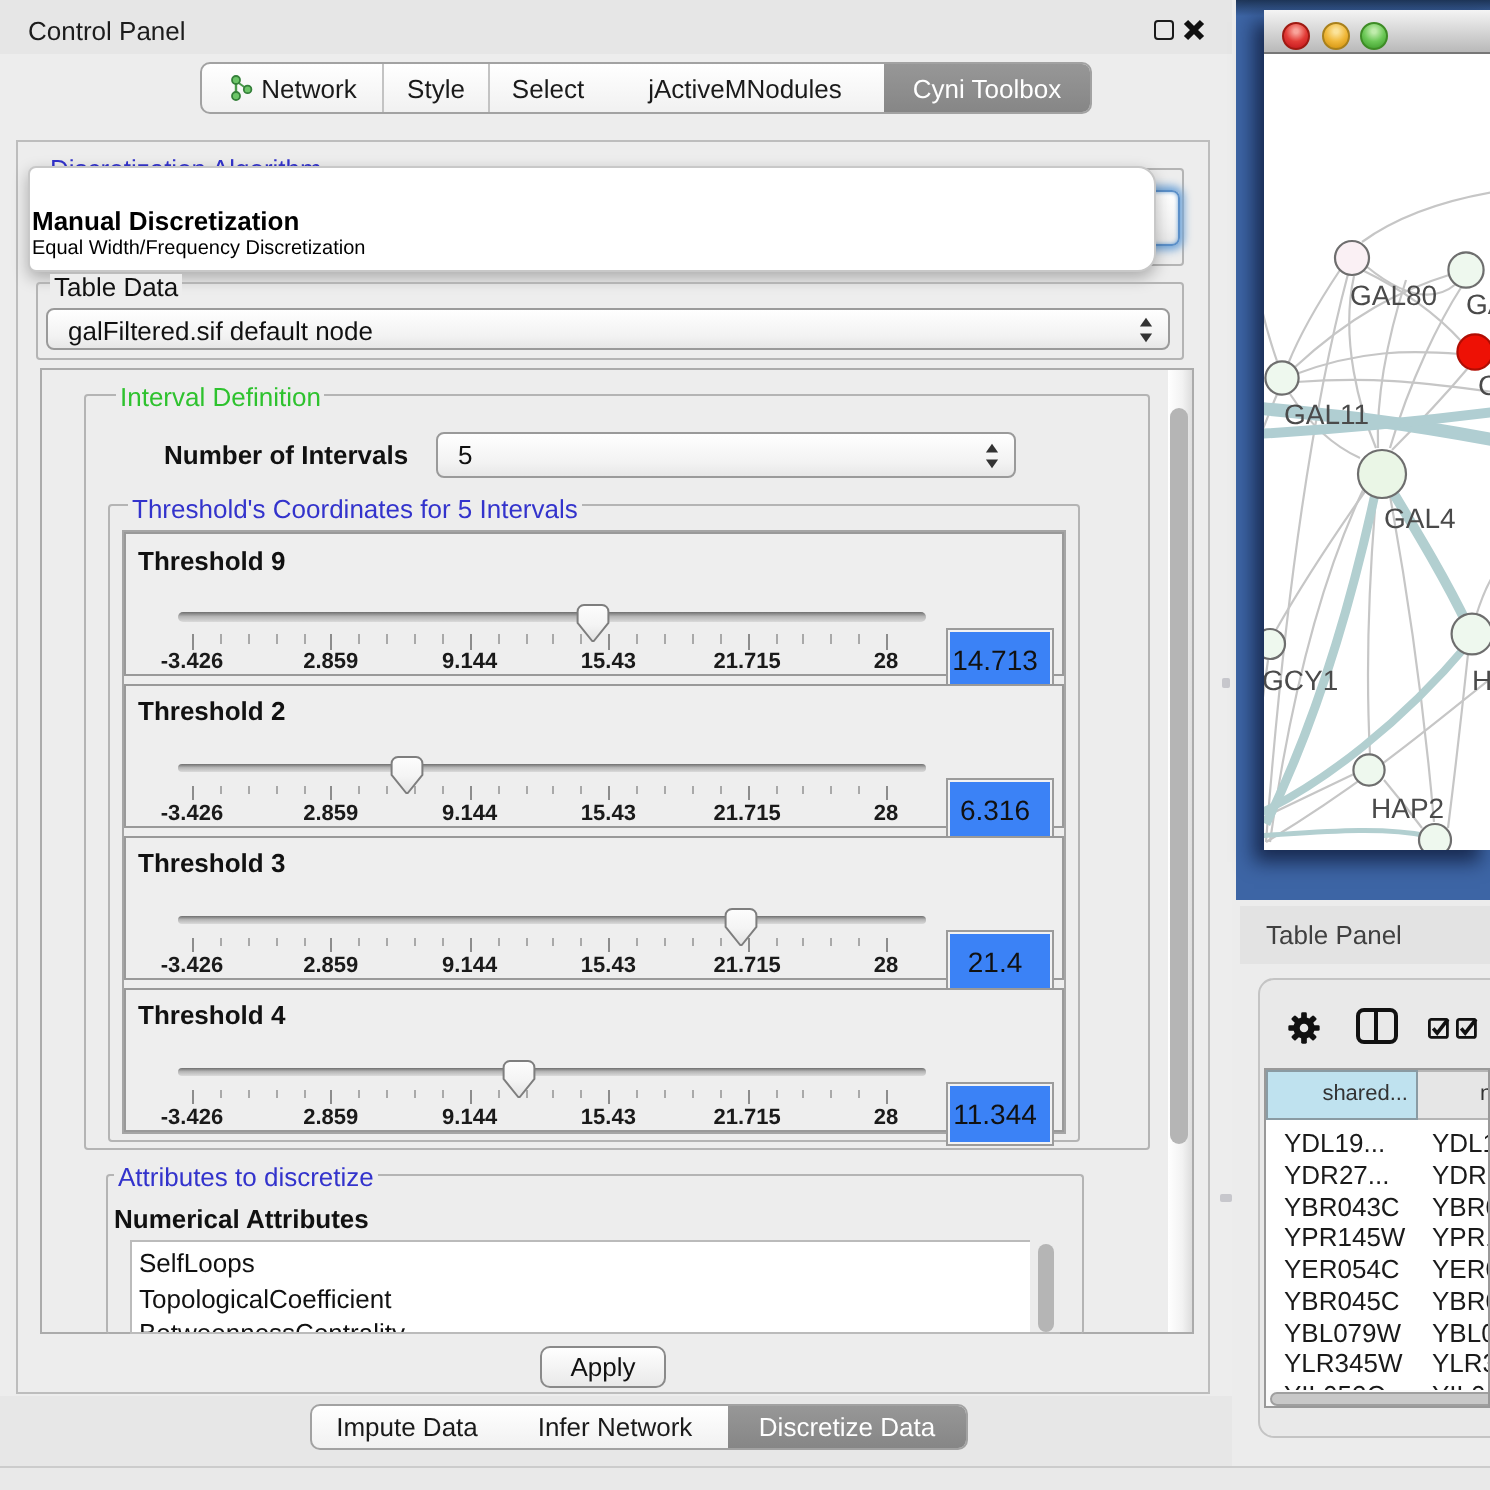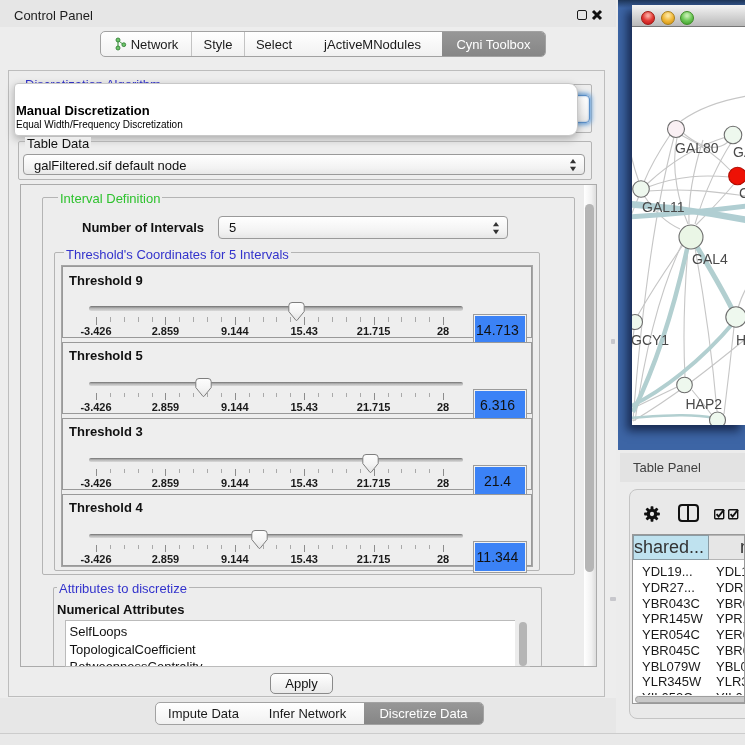--- a/index.html
+++ b/index.html
@@ -64,21 +64,21 @@
           box-shadow:-5px 6px 9px rgba(5,10,35,0.65);}
   #nettitle{left:632px;top:5px;width:113px;height:22px;
             background:linear-gradient(#f4f4f4,#b9b9b9);border-bottom:1px solid #777777;box-sizing:border-box;}
   .light{position:absolute;top:11px;width:12px;height:12px;border-radius:50%;}
   #tpbar{left:620px;top:453px;width:125px;height:29px;background:#e3e3e3;}
   #tpbartext{left:633px;top:460px;font-size:13px;color:#404040;}
   #tpanel{left:629px;top:489px;width:130px;height:230px;background:#e9e9e9;
           border:1px solid #c4c4c4;border-radius:8px;box-sizing:border-box;}
   #ntable{left:632px;top:534px;width:113px;height:170px;border:1px solid #999;background:#ffffff;
           box-sizing:border-box;overflow:hidden;}
-  .hdrcell{position:absolute;top:0;height:25px;box-sizing:border-box;font-size:18px;color:#333;}
+  .hdrcell{position:absolute;top:0;height:25px;box-sizing:border-box;font-size:11px;color:#333;}
   .trow{position:absolute;left:0;width:200px;height:15.7px;font-size:13px;color:#1a1a1a;}
   .trow .c1{position:absolute;left:9px;top:0px;}
   .trow .c2{position:absolute;left:83px;top:0px;}
 </style>
 </head>
 <body>
 <div id="root">
 
   <div class="abs" id="lpanelbg"></div>
   <div class="abs" id="titlebar"></div>
@@ -191,21 +191,21 @@
         <stop offset="0" stop-color="#fdfdfd"></stop>
             <stop offset="0.55" stop-color="#f4f4f4"></stop>
             <stop offset="1" stop-color="#e3e3e3"></stop>
       </linearGradient>
         </defs>
       <path d="M4,0.5 h9 a3.2,3.2 0 0 1 3.2,3.2 v5.8 l-7.2,8.9 a1.2,1.2 0 0 1 -1,0 l-7.2,-8.9 v-5.8 a3.2,3.2 0 0 1 3.2,-3.2 z" fill="url(#thg0)" stroke="#7e7e7e" stroke-width="1"></path>
     </svg>
       <div class="vbox">14.713</div>
     </div>
 <div class="abs tpan" style="top:341.5px;height:72px;">
-      <div class="tlab">Threshold 5</div>
+      <div class="tlab">Threshold 2</div>
       <div class="track"></div>
       <div class="ticks">
         <div style="position:absolute;left:46.9px;top:0;width:1px;height:4.5px;background:#a9a9a9;"></div>
         <div style="position:absolute;left:60.8px;top:0;width:1px;height:4.5px;background:#a9a9a9;"></div>
         <div style="position:absolute;left:74.6px;top:0;width:1px;height:4.5px;background:#a9a9a9;"></div>
         <div style="position:absolute;left:88.5px;top:0;width:1px;height:4.5px;background:#a9a9a9;"></div>
         <div style="position:absolute;left:116.3px;top:0;width:1px;height:4.5px;background:#a9a9a9;"></div>
         <div style="position:absolute;left:130.2px;top:0;width:1px;height:4.5px;background:#a9a9a9;"></div>
         <div style="position:absolute;left:144.0px;top:0;width:1px;height:4.5px;background:#a9a9a9;"></div>
         <div style="position:absolute;left:157.9px;top:0;width:1px;height:4.5px;background:#a9a9a9;"></div>

